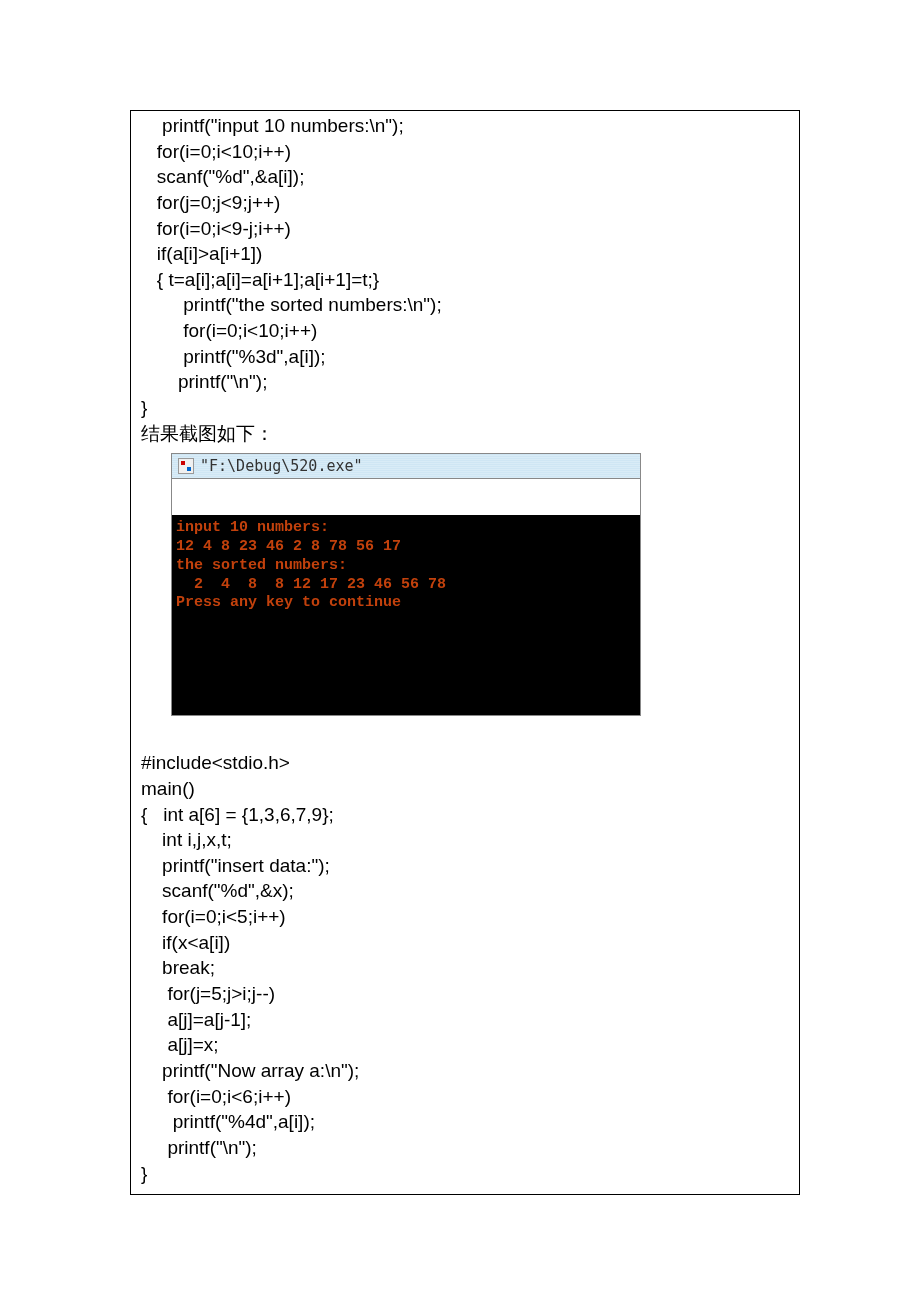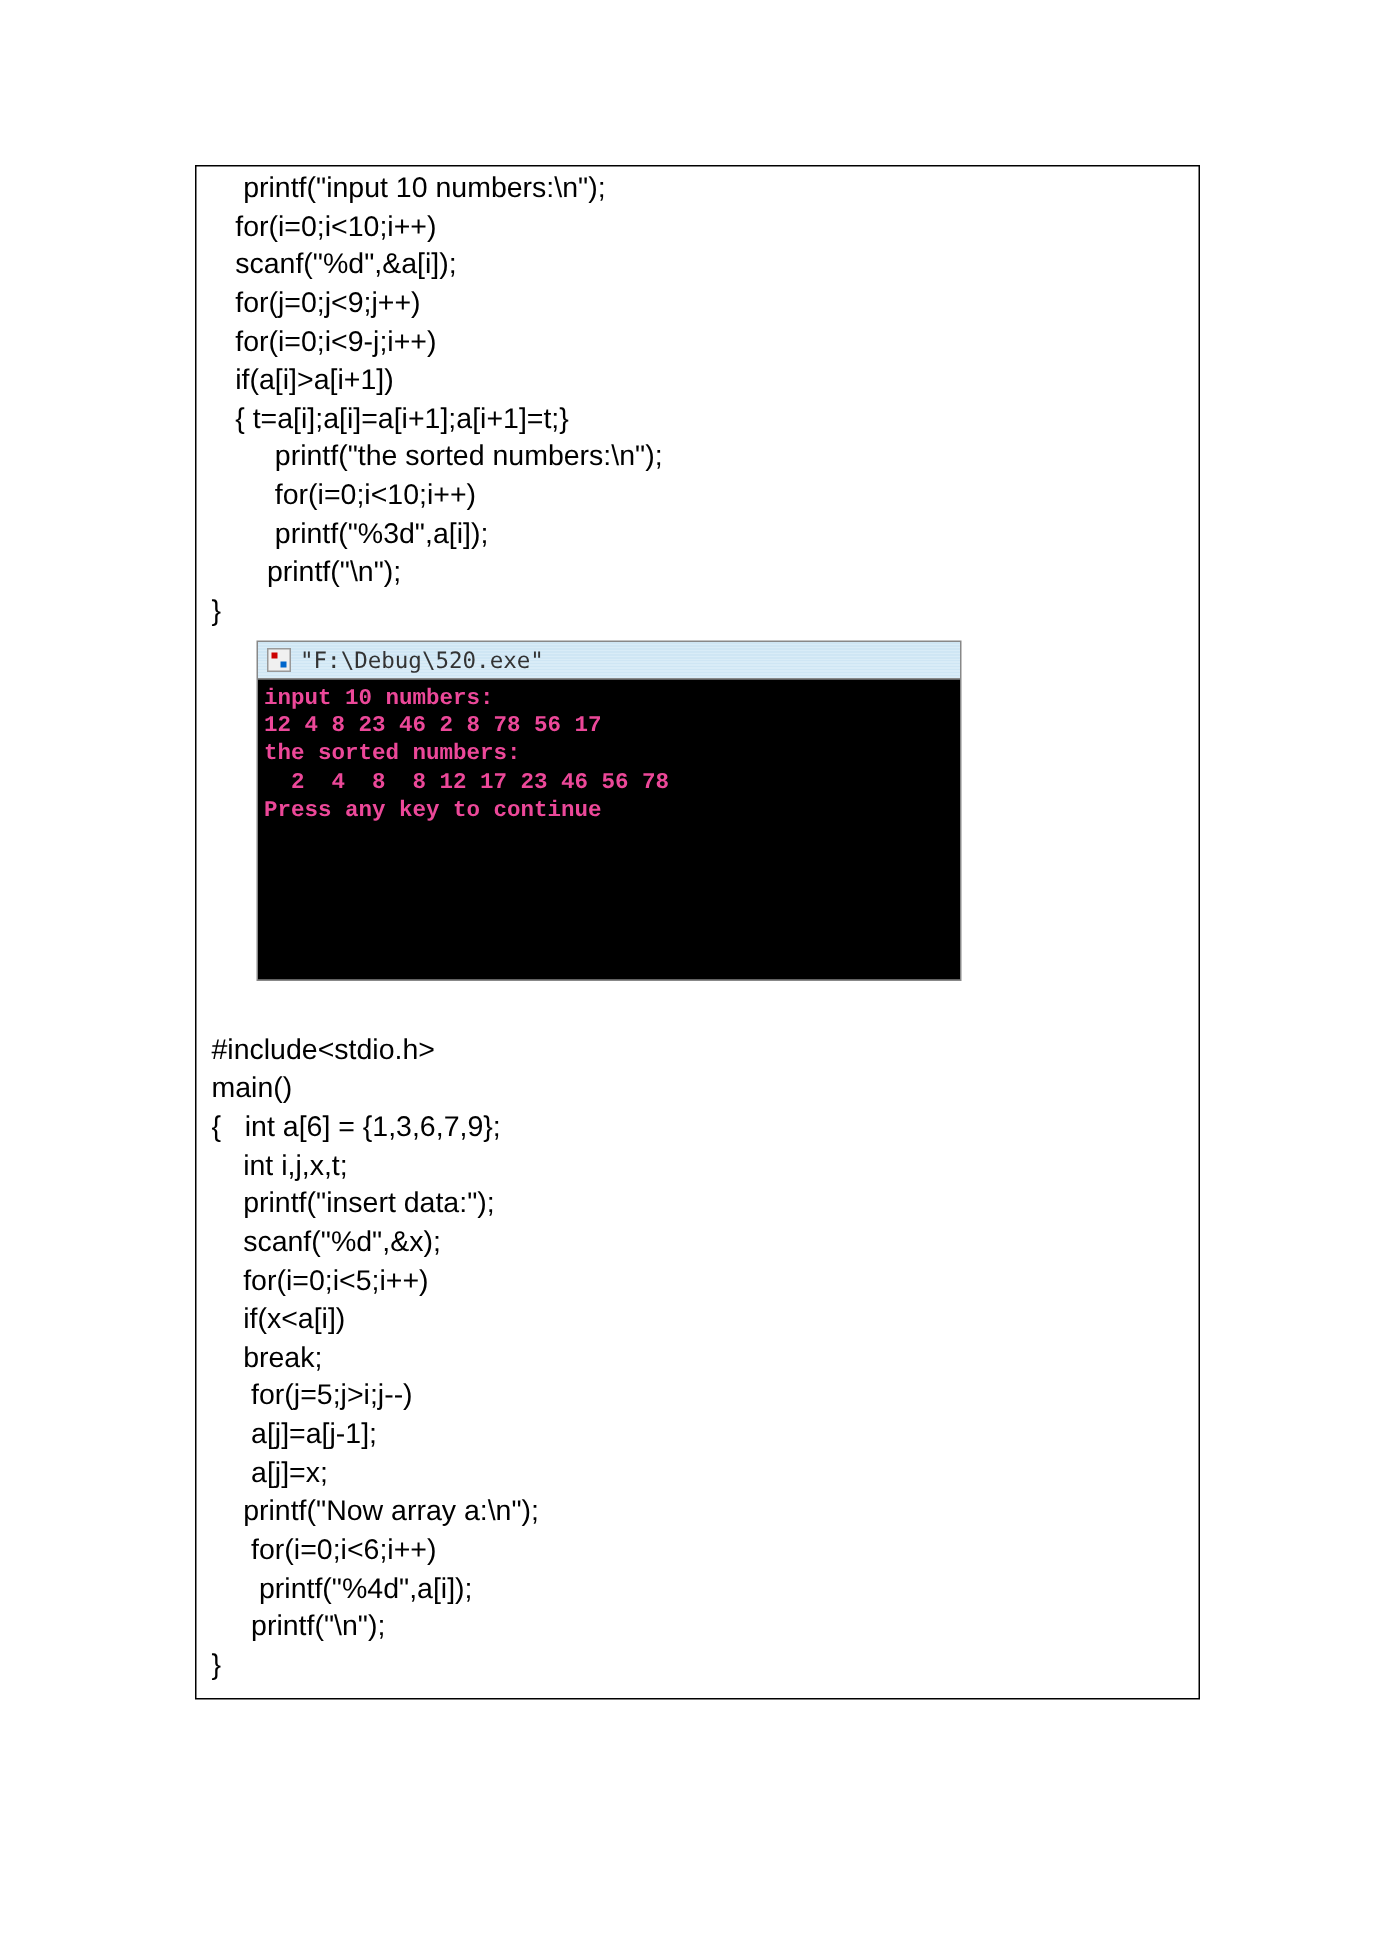--- a/index.html
+++ b/index.html
@@ -63,28 +63,29 @@
   }
   .console-icon::after {
     content: "";
     position: absolute;
     right: 2px; bottom: 2px;
     width: 4px; height: 4px;
     background: #0066cc;
   }
   .console-body {
     background: #000;
-    color: #ec4899;
+    color: #c2410c;
     font-family: "NSimSun", "新宋体", "Courier New", monospace;
     font-size: 15px;
     line-height: 1.25;
     padding: 4px 6px 16px 4px;
     white-space: pre;
     font-weight: bold;
     min-height: 180px;
+    margin-top: 36px;
   }
   .spacer {
     height: 24px;
   }
 </style>
 </head>
 <body>
 
 <div class="page">
   <div class="outer-box">
@@ -95,20 +96,21 @@
    for(j=0;j&lt;9;j++)
    for(i=0;i&lt;9-j;i++)
    if(a[i]&gt;a[i+1])
    { t=a[i];a[i]=a[i+1];a[i+1]=t;}
         printf("the sorted numbers:\n");
         for(i=0;i&lt;10;i++)
         printf("%3d",a[i]);
        printf("\n");
 }</div>
 
+    <div class="zh"> 结果截图如下：</div>
 
     <div class="console-wrap">
       <div class="console-titlebar">
         <span class="console-icon"></span>
         <span>"F:\Debug\520.exe"</span>
       </div>
       <div class="console-body"><span>input 10 numbers:</span>
 <span>12 4 8 23 46 2 8 78 56 17</span>
 <span>the sorted numbers:</span>
 <span>  2  4  8  8 12 17 23 46 56 78</span>

